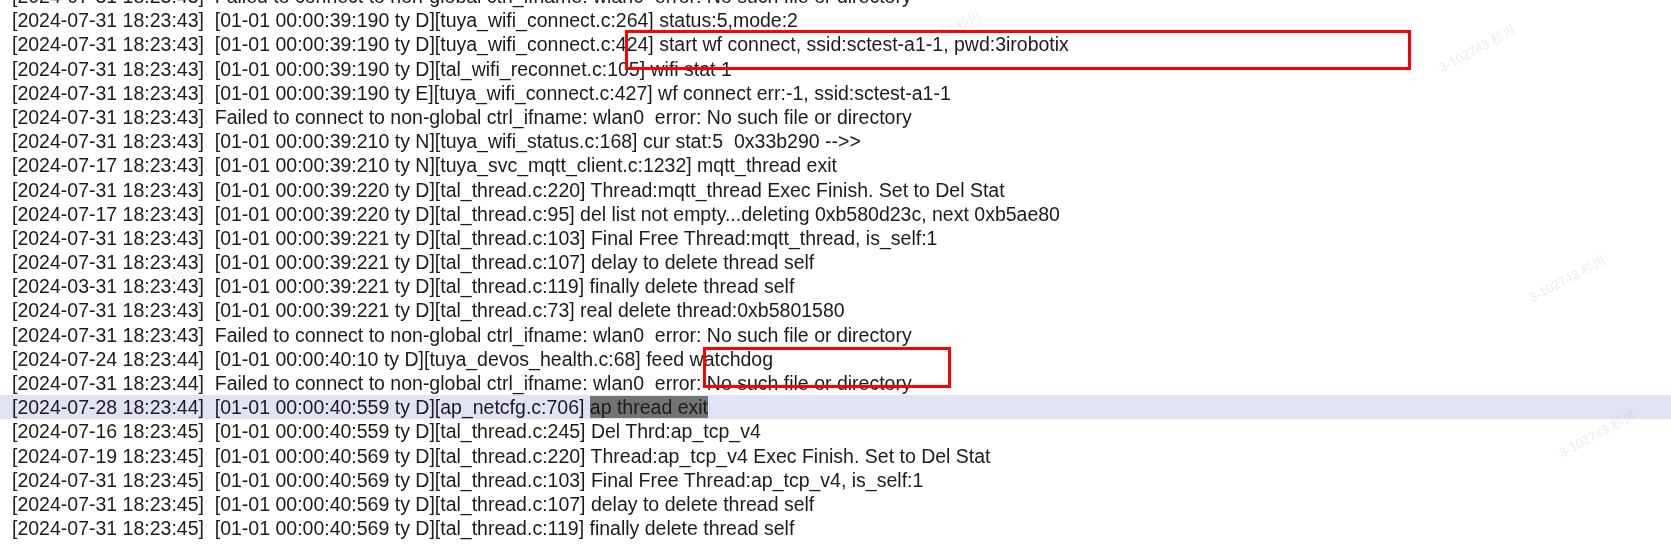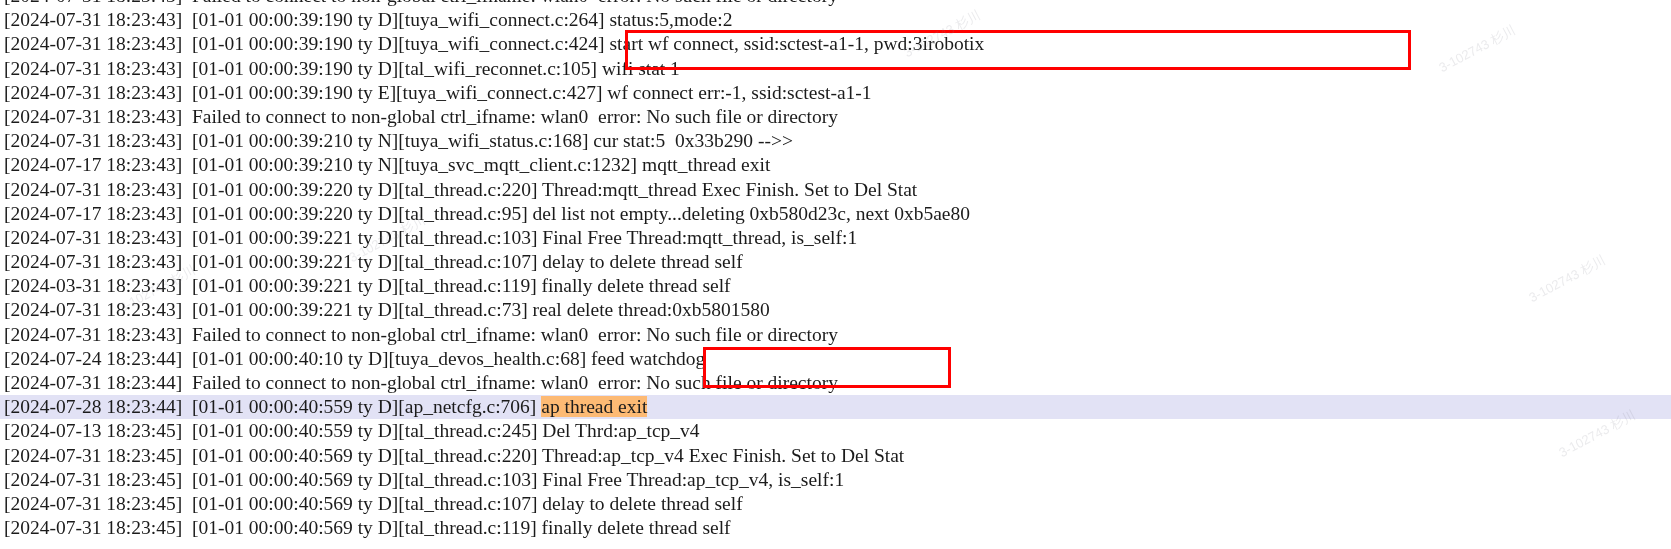--- a/index.html
+++ b/index.html
@@ -18,32 +18,32 @@
     position: relative;
     width: 1671px;
     height: 549px;
     background: #ffffff;
     overflow: hidden;
   }
   .log-line {
     height: 24.2px;
     line-height: 24.2px;
     white-space: pre;
-    font-family: Liberation Serif, serif;
+    font-family: Liberation Sans, sans-serif;
     font-size: 19.5px;
     letter-spacing: 0px;
     color: #1b1b1b;
-    padding-left: 4px;
+    padding-left: 12px;
     box-sizing: border-box;
   }
   .log-line.selected-row {
     background: #e2e2f5;
   }
   .log-line .sel-text {
-    background: #fdba74;
+    background: #737373;
     color: #1b1b1b;
   }
   
   #log-lines {
     position: absolute;
     left: 0;
     top: -16px;
     width: 1671px;
   }
   
@@ -96,22 +96,22 @@
       <div class="log-line"><span>[2024-07-31 18:23:43]  [01-01 00:00:39:220 ty D][tal_thread.c:220] Thread:mqtt_thread Exec Finish. Set to Del Stat</span></div>
       <div class="log-line"><span>[2024-07-17 18:23:43]  [01-01 00:00:39:220 ty D][tal_thread.c:95] del list not empty...deleting 0xb580d23c, next 0xb5ae80</span></div>
       <div class="log-line"><span>[2024-07-31 18:23:43]  [01-01 00:00:39:221 ty D][tal_thread.c:103] Final Free Thread:mqtt_thread, is_self:1</span></div>
       <div class="log-line"><span>[2024-07-31 18:23:43]  [01-01 00:00:39:221 ty D][tal_thread.c:107] delay to delete thread self</span></div>
       <div class="log-line"><span>[2024-03-31 18:23:43]  [01-01 00:00:39:221 ty D][tal_thread.c:119] finally delete thread self</span></div>
       <div class="log-line"><span>[2024-07-31 18:23:43]  [01-01 00:00:39:221 ty D][tal_thread.c:73] real delete thread:0xb5801580</span></div>
       <div class="log-line"><span>[2024-07-31 18:23:43]  Failed to connect to non-global ctrl_ifname: wlan0  error: No such file or directory</span></div>
       <div class="log-line"><span>[2024-07-24 18:23:44]  [01-01 00:00:40:10 ty D][tuya_devos_health.c:68] feed watchdog</span></div>
       <div class="log-line"><span>[2024-07-31 18:23:44]  Failed to connect to non-global ctrl_ifname: wlan0  error: No such file or directory</span></div>
       <div class="log-line selected-row"><span>[2024-07-28 18:23:44]  [01-01 00:00:40:559 ty D][ap_netcfg.c:706] </span><span class="sel-text">ap thread exit</span><span></span></div>
-      <div class="log-line"><span>[2024-07-13 18:23:45]  [01-01 00:00:40:559 ty D][tal_thread.c:245] Del Thrd:ap_tcp_v4</span></div>
-      <div class="log-line"><span>[2024-07-31 18:23:45]  [01-01 00:00:40:569 ty D][tal_thread.c:220] Thread:ap_tcp_v4 Exec Finish. Set to Del Stat</span></div>
+      <div class="log-line"><span>[2024-07-16 18:23:45]  [01-01 00:00:40:559 ty D][tal_thread.c:245] Del Thrd:ap_tcp_v4</span></div>
+      <div class="log-line"><span>[2024-07-19 18:23:45]  [01-01 00:00:40:569 ty D][tal_thread.c:220] Thread:ap_tcp_v4 Exec Finish. Set to Del Stat</span></div>
       <div class="log-line"><span>[2024-07-31 18:23:45]  [01-01 00:00:40:569 ty D][tal_thread.c:103] Final Free Thread:ap_tcp_v4, is_self:1</span></div>
       <div class="log-line"><span>[2024-07-31 18:23:45]  [01-01 00:00:40:569 ty D][tal_thread.c:107] delay to delete thread self</span></div>
       <div class="log-line"><span>[2024-07-31 18:23:45]  [01-01 00:00:40:569 ty D][tal_thread.c:119] finally delete thread self</span></div>
     </div>
 
   <div class="annot-box" id="annot-box-wifi-credentials"></div>
 
   <div class="annot-box" id="annot-box-ap-thread-exit"></div>
 
   <div class="watermark" style="left:905px; top:45px;">3-102743 杉川</div>

